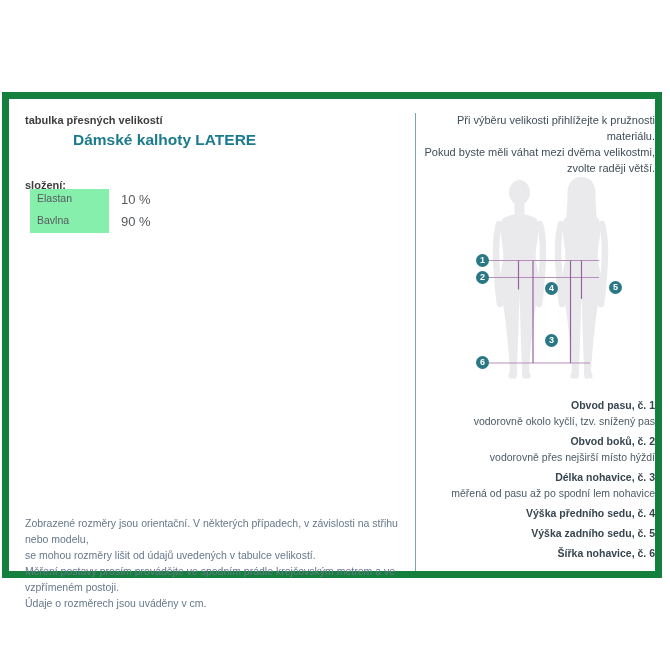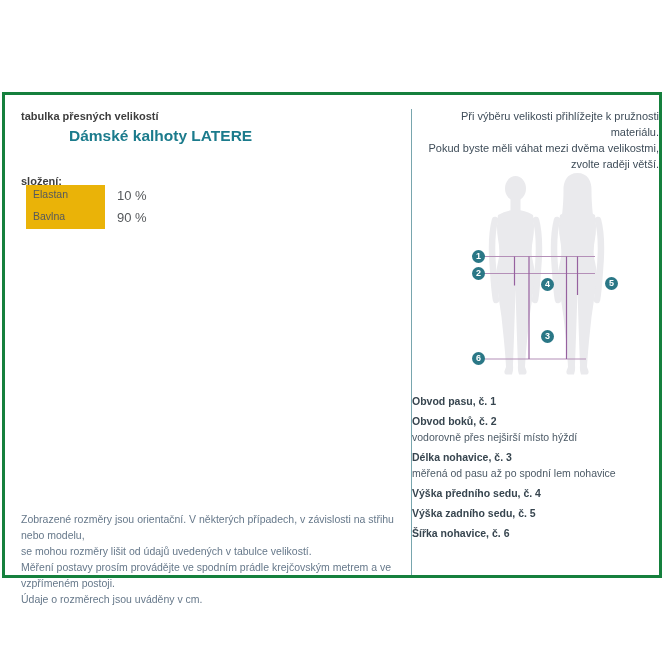--- a/index.html
+++ b/index.html
@@ -1,36 +1,36 @@
 <!DOCTYPE html>
 <html><head>
 <meta charset="utf-8">
 <style>
   * { margin:0; padding:0; box-sizing:border-box; }
   html,body { width:670px; height:670px; background:#ffffff;
               font-family:"Liberation Sans", sans-serif; }
   .page { position:relative; width:670px; height:670px; background:#ffffff; overflow:hidden; }
 
   .panel { position:absolute; left:2px; top:92px; width:660px; height:486px;
-           background:#ffffff; border:3px solid #15803d; }
+           background:#ffffff; border:7px solid #15803d; }
 
   .v-divider { position:absolute; left:406px; top:14px; bottom:0;
                width:1px; background:#78a6ae; }
 
   
   .left-col { position:absolute; left:0; top:0; width:406px; height:100%; }
   .subtitle { position:absolute; left:16px; top:14px; font-size:11px; font-weight:bold;
               color:#3d3d3d; line-height:14px; }
   .title    { position:absolute; left:16px; top:31px; font-size:15.5px; font-weight:bold;
               color:#1b7b8c; line-height:19px;margin-left:48px; }
   .comp-label { position:absolute; left:16px; top:78px; font-size:11px; font-weight:bold;
                 color:#3d3d3d; line-height:16px; }
   .comp-table { position:absolute; left:21px; top:91px; }
   .comp-row { display:flex; align-items:center; height:19px; margin-bottom:3px; }
-  .comp-material { width:79px; height:22px; background:#eab308; color:#56595c;
+  .comp-material { width:79px; height:22px; background:#86efac; color:#56595c;
                    font-size:10.5px; line-height:19px; padding-left:7px; }
   .comp-value { margin-left:12px; color:#56595c; font-size:13px; line-height:19px; }
   .disclaimer { position:absolute; left:16px; top:416px; width:382px;
                 font-size:10.5px; color:#66788a; line-height:16px; }
 
   
   .right-col { position:absolute; left:407px; top:0; right:0; bottom:0; }
   .intro { position:absolute; top:13px; left:0; right:0; text-align:right;
            font-size:11px; color:#3f4d59; line-height:16px; }
 
@@ -39,21 +39,21 @@
   .marker { position:absolute; width:13px; height:13px; border-radius:50%;
             background:#2a7786; color:#ffffff; font-size:9px; font-weight:bold;
             line-height:13px; text-align:center; }
   .m1 { left:12px;  top:85px;  }
   .m2 { left:12px;  top:102px; }
   .m3 { left:81px;  top:165px; }
   .m4 { left:81px;  top:113px; }
   .m5 { left:145px; top:112px; }
   .m6 { left:12px;  top:187px; }
 
-  .mlist { position:absolute; top:298px; left:0; right:0; text-align:left; }
+  .mlist { position:absolute; top:298px; left:0; right:0; text-align:right; }
   .m-item { margin-bottom:4px; }
   .m-name { font-size:10.5px; font-weight:bold; color:#37454f; line-height:16px; }
   .m-desc { font-size:10.5px; color:#4c5a66; line-height:16px; }
   .m-desc:empty { display:none; }
 </style>
 </head>
 <body>
 
 <div class="page">
   <div class="panel">
@@ -136,20 +136,21 @@
         <div class="marker m2">2</div>
         <div class="marker m3">3</div>
         <div class="marker m4">4</div>
         <div class="marker m5">5</div>
         <div class="marker m6">6</div>
       </div>
 
       <div class="mlist">
         <div class="m-item">
           <div class="m-name">Obvod pasu, č. 1</div>
+          <div class="m-desc">vodorovně okolo kyčlí, tzv. snížený pas</div>
         </div>
         <div class="m-item">
           <div class="m-name">Obvod boků, č. 2</div>
           <div class="m-desc">vodorovně přes nejširší místo hýždí</div>
         </div>
         <div class="m-item">
           <div class="m-name">Délka nohavice, č. 3</div>
           <div class="m-desc">měřená od pasu až po spodní lem nohavice</div>
         </div>
         <div class="m-item">

